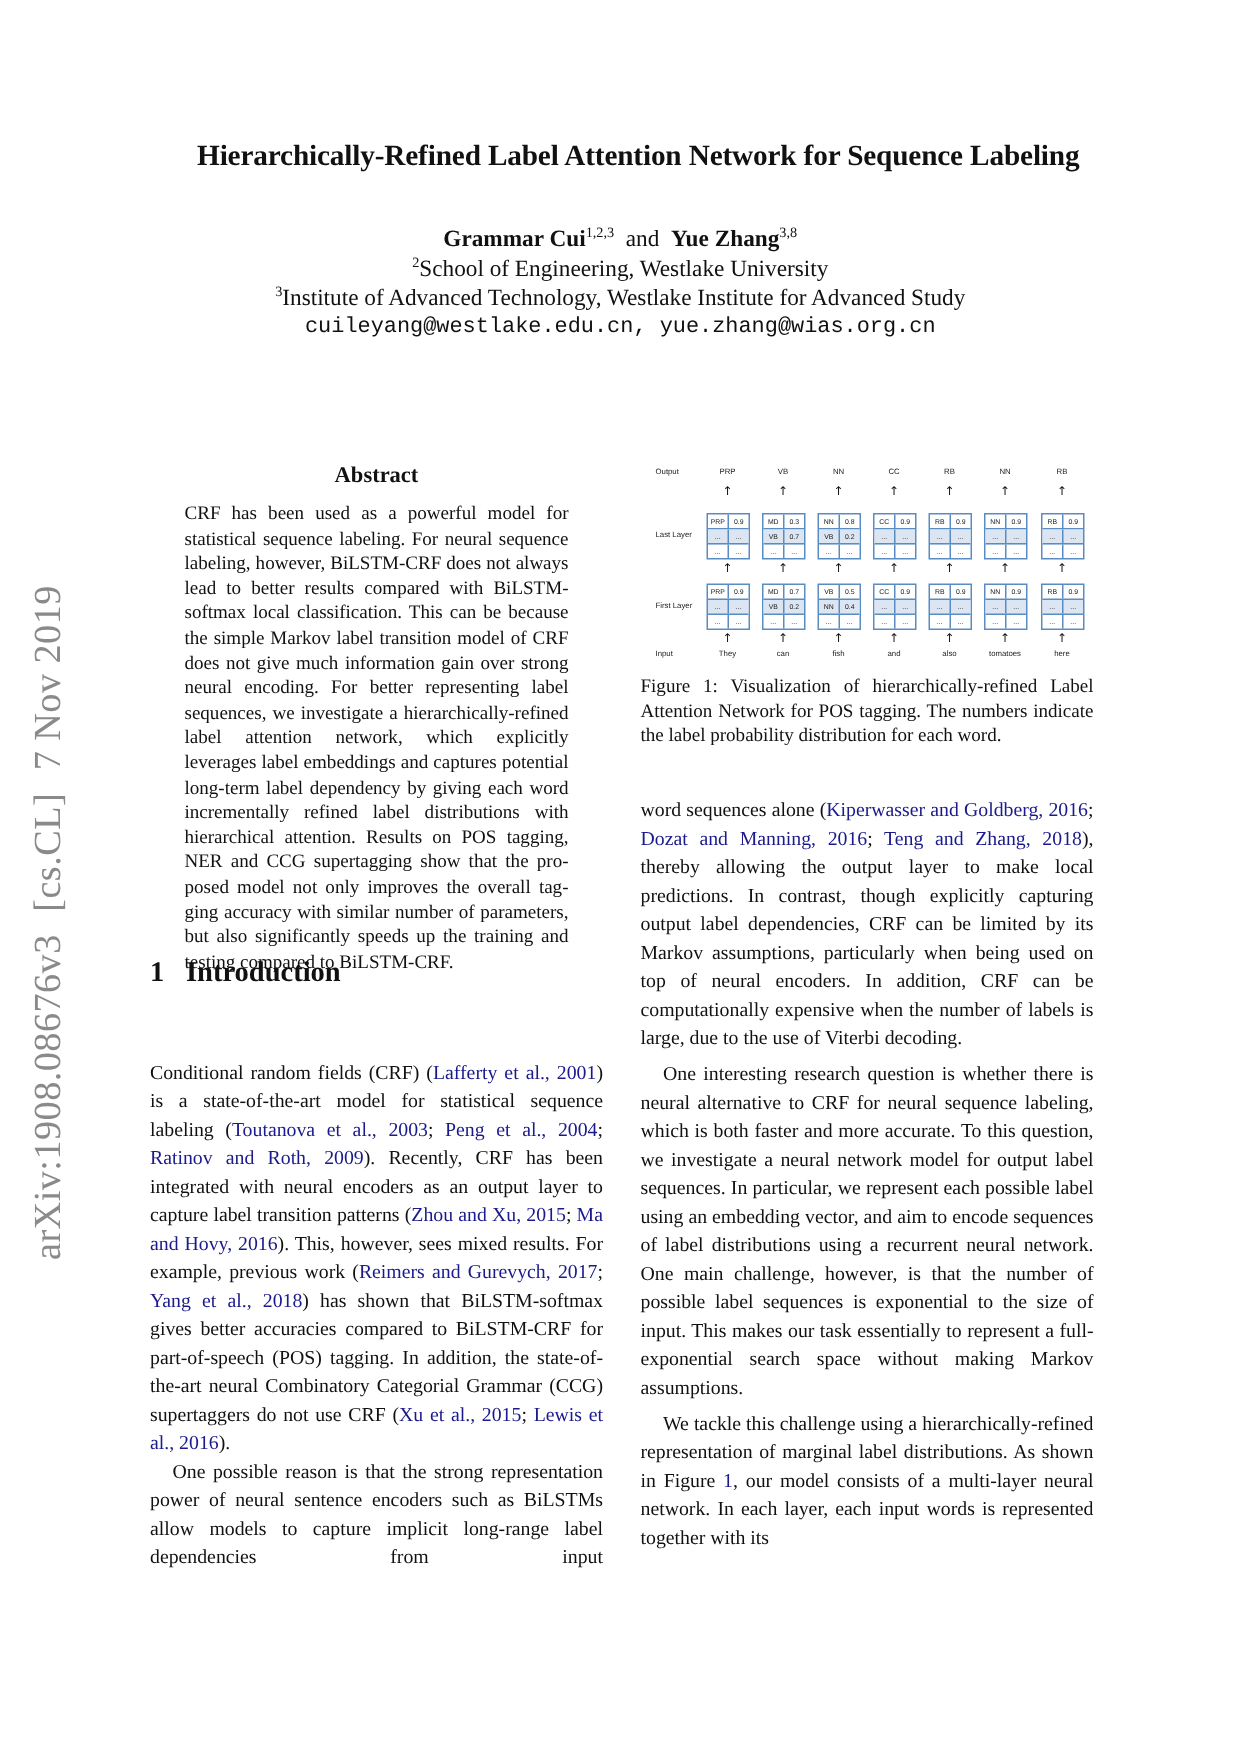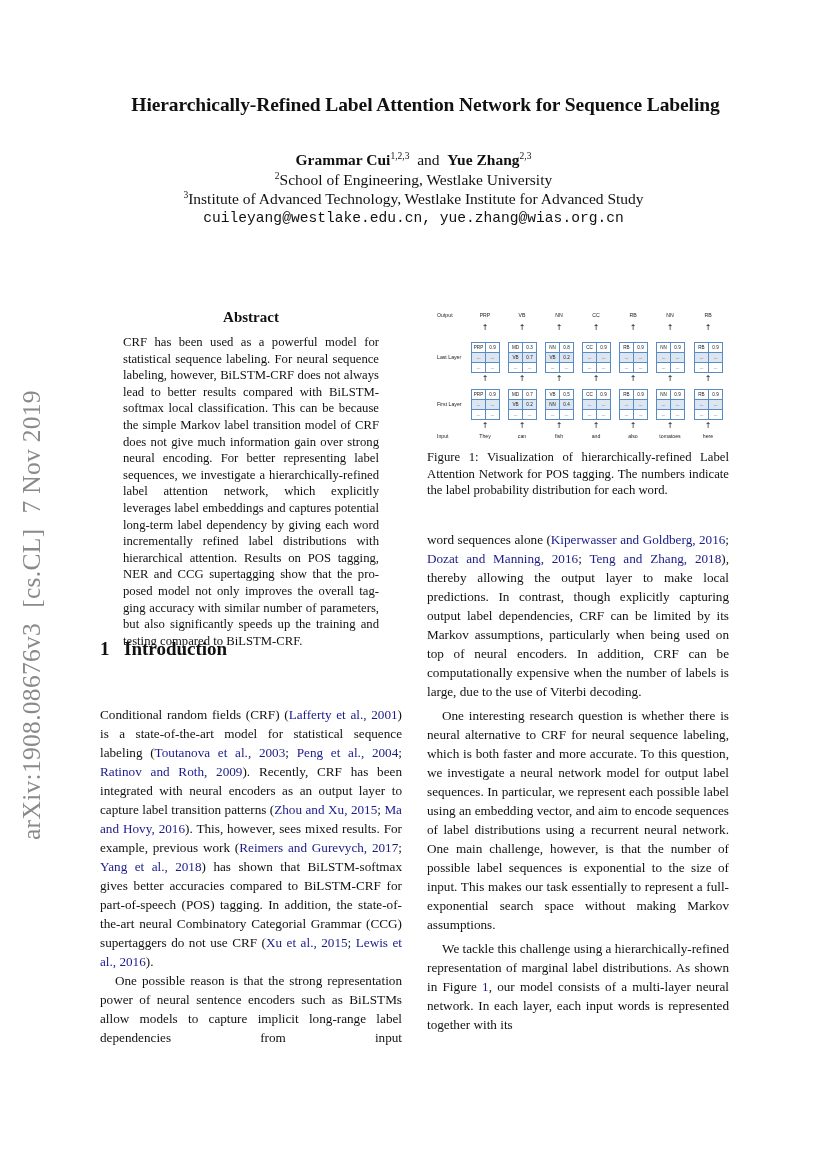--- a/index.html
+++ b/index.html
@@ -38,21 +38,21 @@
 </style>
 </head>
 <body>
 
 <div class="abs title">Hierarchically-Refined Label Attention Network for Sequence Labeling</div>
 
 <div class="abs authors">
   <div>
     <b>Grammar Cui</b><sup>1,2,3</sup>
     &nbsp;<span>and</span>&nbsp;
-    <b>Yue Zhang</b><sup>2,3</sup>
+    <b>Yue Zhang</b><sup>3,8</sup>
   </div>
   <div><sup>2</sup><span>School of Engineering, Westlake University</span></div>
   <div><sup>3</sup><span>Institute of Advanced Technology, Westlake Institute for Advanced Study</span></div>
   <div class="email">cuileyang@westlake.edu.cn, yue.zhang@wias.org.cn</div>
 </div>
 
 <div class="abs arxiv">
   <span>arXiv:1908.08676v3</span><span>[cs.CL]</span><span>7 Nov 2019</span>
 </div>
 

